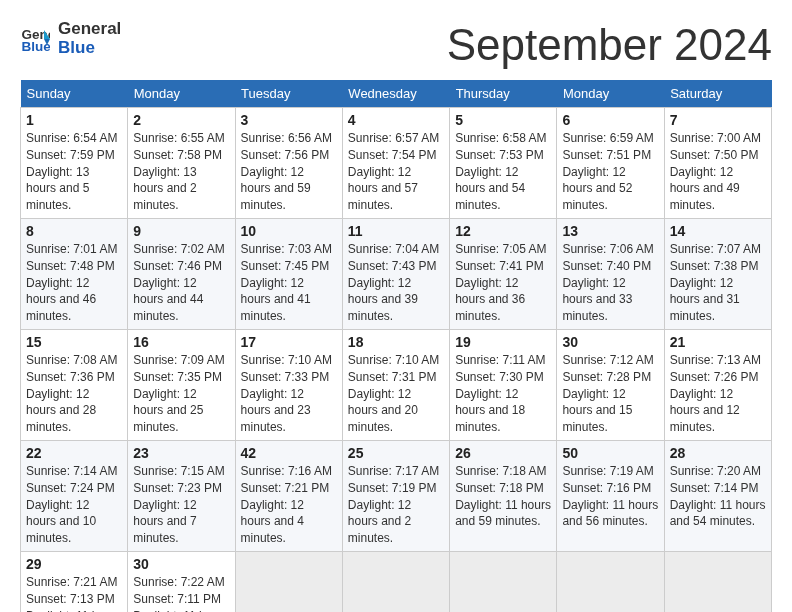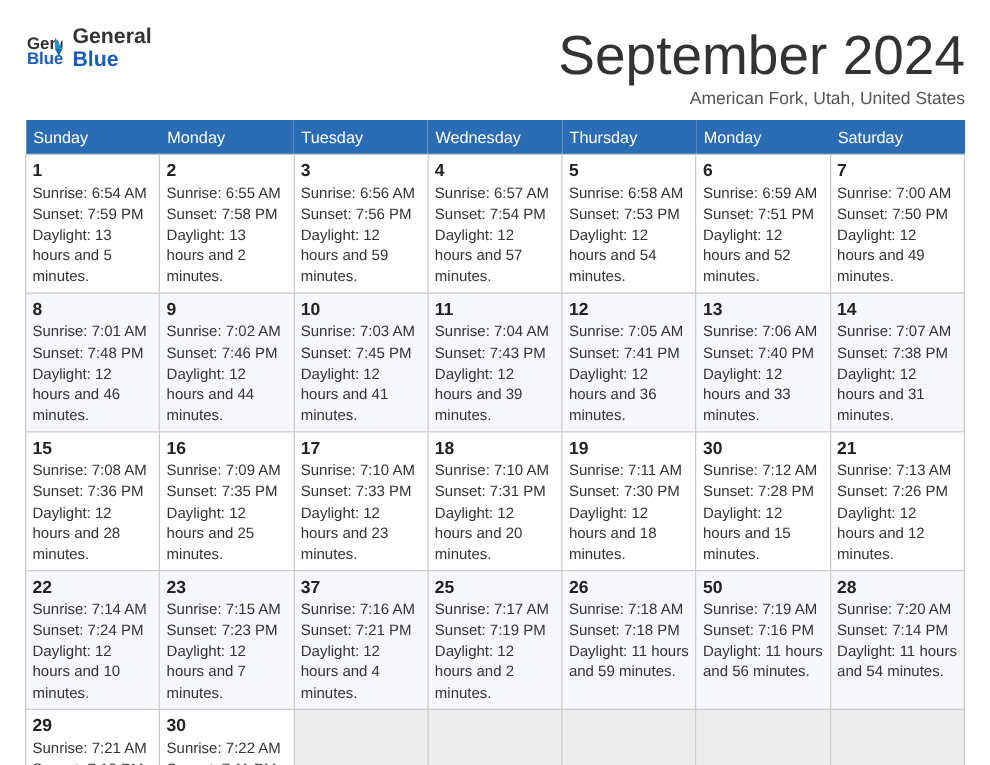--- a/index.html
+++ b/index.html
@@ -91,21 +91,20 @@
       <polygon points="32,8 40,20 32,20" fill="#1a99cc"></polygon>
       <polygon points="32,20 40,20 36,28" fill="#1a6ab5"></polygon>
     </svg>
     <div style="margin-left:4px;">
       <div style="font-size:17px;font-weight:bold;color:#333;line-height:1.1;">General</div>
       <div style="font-size:17px;font-weight:bold;color:#1a5cb8;line-height:1.1;">Blue</div>
     </div>
   </div>
   <div class="title-section">
     <div class="month-title">September 2024</div>
-    <div class="location">American Fork, Utah, United States</div>
   </div>
 </div>
 
 <table>
   <thead>
     <tr>
     <th>Sunday</th>
         <th>Monday</th>
         <th>Tuesday</th>
         <th>Wednesday</th>
@@ -254,21 +253,21 @@
           Sunrise: 7:14 AM<br>Sunset: 7:24 PM<br>Daylight: 12 hours and 10 minutes.
         </div>
         </td>
         <td>
           <div class="day-number">23</div>
         <div class="day-info">
           Sunrise: 7:15 AM<br>Sunset: 7:23 PM<br>Daylight: 12 hours and 7 minutes.
         </div>
         </td>
         <td>
-          <div class="day-number">37</div>
+          <div class="day-number">42</div>
         <div class="day-info">
           Sunrise: 7:16 AM<br>Sunset: 7:21 PM<br>Daylight: 12 hours and 4 minutes.
         </div>
         </td>
         <td>
           <div class="day-number">25</div>
         <div class="day-info">
           Sunrise: 7:17 AM<br>Sunset: 7:19 PM<br>Daylight: 12 hours and 2 minutes.
         </div>
         </td>

